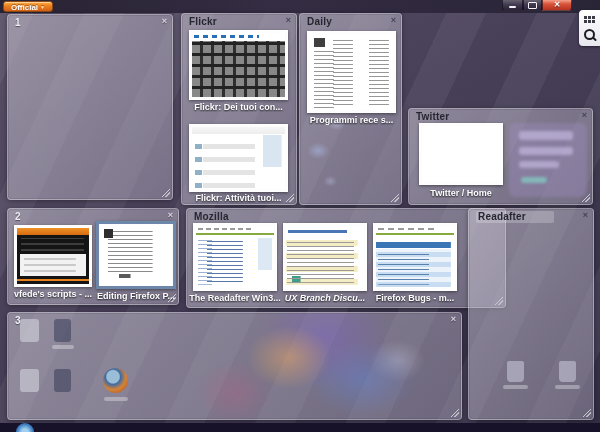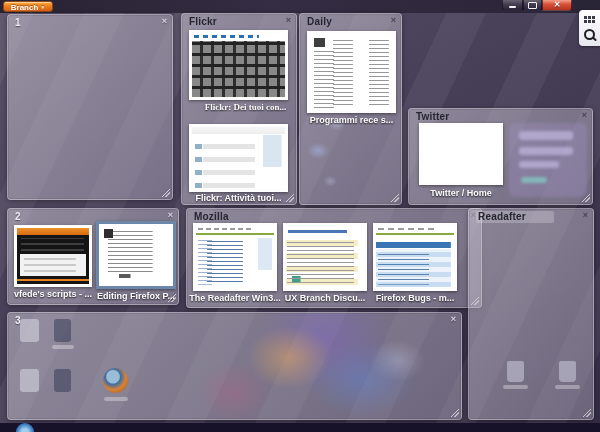--- a/index.html
+++ b/index.html
@@ -175,21 +175,21 @@
   .orb{position:absolute;left:16px;bottom:0;width:18px;height:9px;border-radius:9px 9px 0 0;
     background:radial-gradient(circle at 50% 100%, #9fd0f0 0 25%, #3f7ec0 60%, #1d4a86 100%);}
 </style>
 </head>
 <body>
 
 <div id="stage">
 
   <div class="titlebar"></div>
   <div class="fx-btn">
-    <span>Branch</span><span class="chev">▼</span>
+    <span>Official</span><span class="chev">▼</span>
   </div>
   <div class="win-controls">
     <div class="win-btn min">
         <div class="glyph-min"></div>
       </div>
     <div class="win-btn max">
         <div class="glyph-max"></div>
       </div>
     <div class="win-btn close">
         <span>✕</span>
@@ -204,21 +204,21 @@
 
   <div class="group" style="left:181px;top:13px;width:116px;height:192px;">
     <div class="g-title">Flickr</div>
     <div class="g-close">×</div>
     <div class="thumb" style="left:7px;top:16px;width:99px;height:70px;">
       <div class="screen s-flickr-grid">
         <div class="hdashes"></div>
         <div class="darkgrid"></div>
       </div>
     </div>
-    <div class="t-label" style="left:9px;top:88px;width:109px;font-family:Liberation Serif, serif;">Flickr: Dei tuoi con...</div>
+    <div class="t-label" style="left:2px;top:88px;width:109px;">Flickr: Dei tuoi con...</div>
     <div class="thumb" style="left:7px;top:110px;width:99px;height:68px;">
       <div class="screen s-flickr-act"></div>
     </div>
     <div class="t-label" style="left:2px;top:179px;width:109px;">Flickr: Attività tuoi...</div>
     <div class="grip"></div>
   </div>
 
   <div class="group" style="left:299px;top:13px;width:103px;height:192px;">
     <div class="daily-blobs"></div>
     <div class="g-title">Daily</div>
@@ -254,31 +254,31 @@
       <div class="screen s-vfede"></div>
     </div>
     <div class="t-label" style="left:1px;top:80px;width:88px;">vfede's scripts - ...</div>
     <div class="thumb active" style="left:88px;top:12px;width:80px;height:68px;">
       <div class="screen s-editwiki"></div>
     </div>
     <div class="t-label" style="left:85px;top:82px;width:86px;">Editing Firefox P...</div>
     <div class="grip"></div>
   </div>
 
-  <div class="group" style="left:186px;top:208px;width:296px;height:100px;">
+  <div class="group" style="left:186px;top:208px;width:320px;height:100px;">
     <div class="g-title">Mozilla</div>
     <div class="g-close">×</div>
     <div class="thumb" style="left:6px;top:14px;width:84px;height:68px;">
       <div class="screen s-forum"></div>
     </div>
     <div class="t-label" style="left:2px;top:84px;width:92px;">The Readafter Win3...</div>
     <div class="thumb" style="left:96px;top:14px;width:84px;height:68px;">
       <div class="screen s-ux"></div>
     </div>
-    <div class="t-label" style="left:92px;top:84px;width:92px;">UX Branch Discu...</div>
+    <div class="t-label" style="left:92px;top:84px;width:92px;font-style:italic;">UX Branch Discu...</div>
     <div class="thumb" style="left:186px;top:14px;width:84px;height:68px;">
       <div class="screen s-bugzilla"></div>
     </div>
     <div class="t-label" style="left:182px;top:84px;width:92px;">Firefox Bugs - m...</div>
     <div class="grip"></div>
   </div>
 
   <div class="group" style="left:468px;top:208px;width:126px;height:212px;">
     <div class="g-title boxed">Readafter</div>
     <div class="g-close">×</div>

